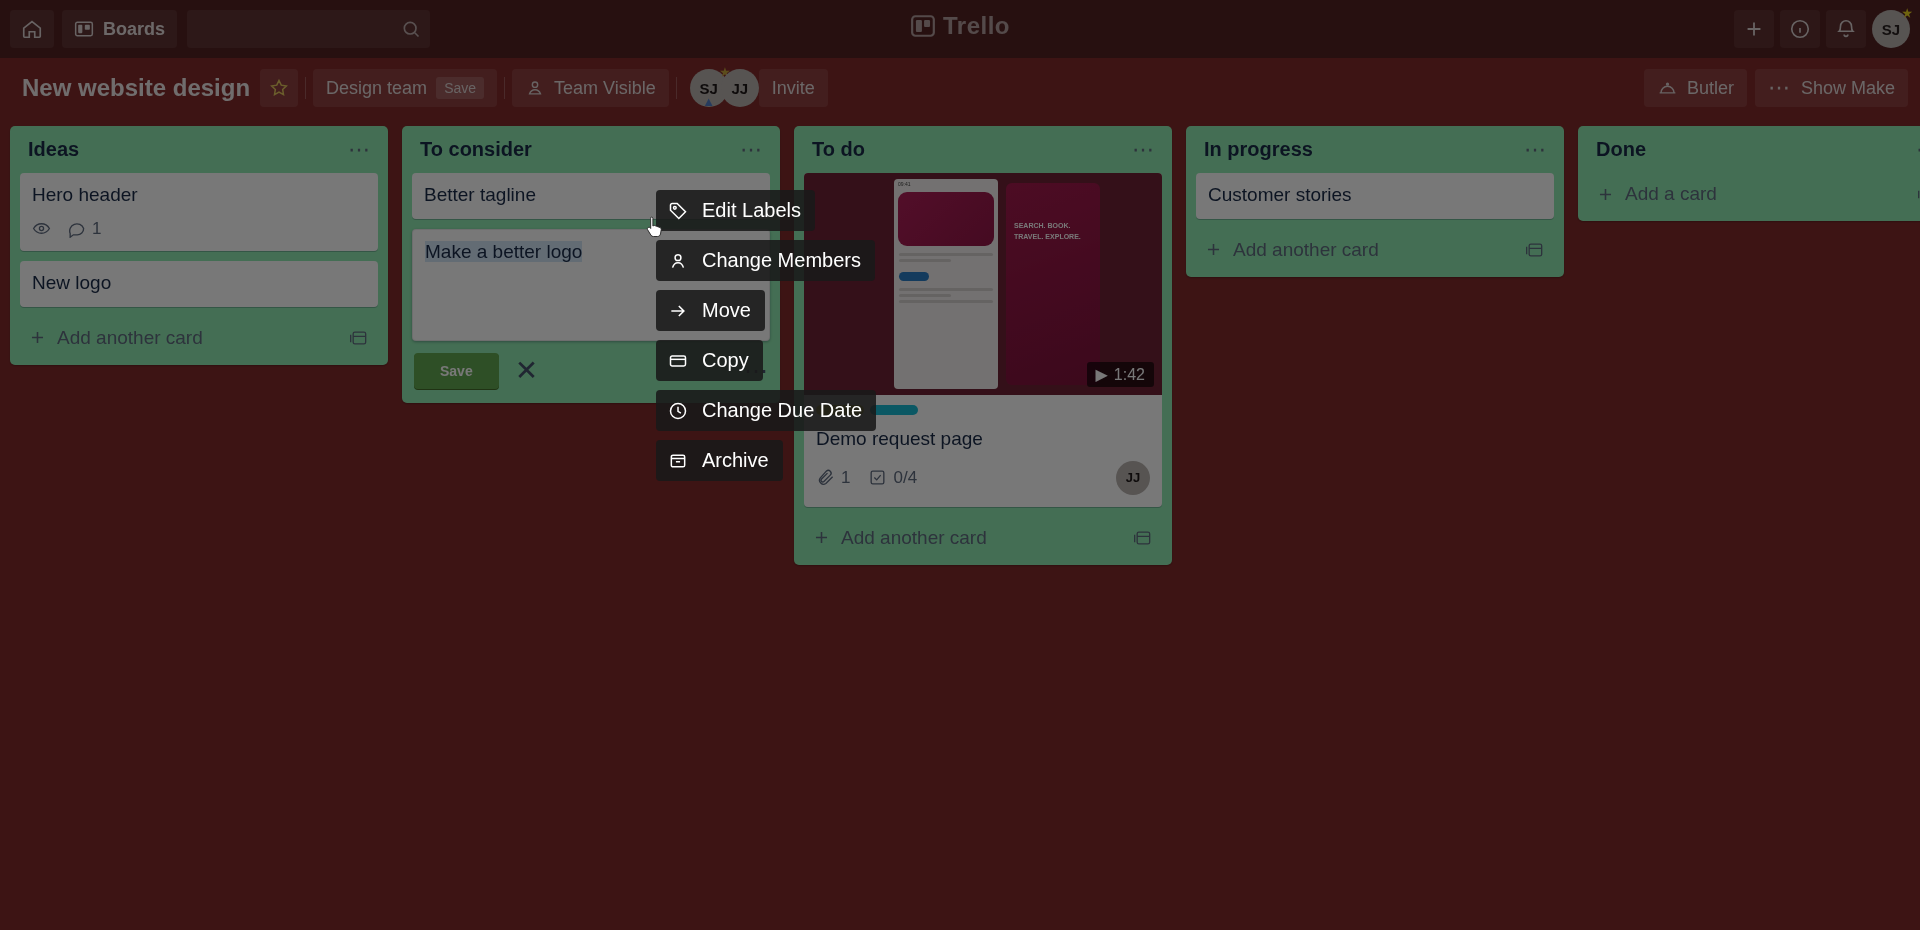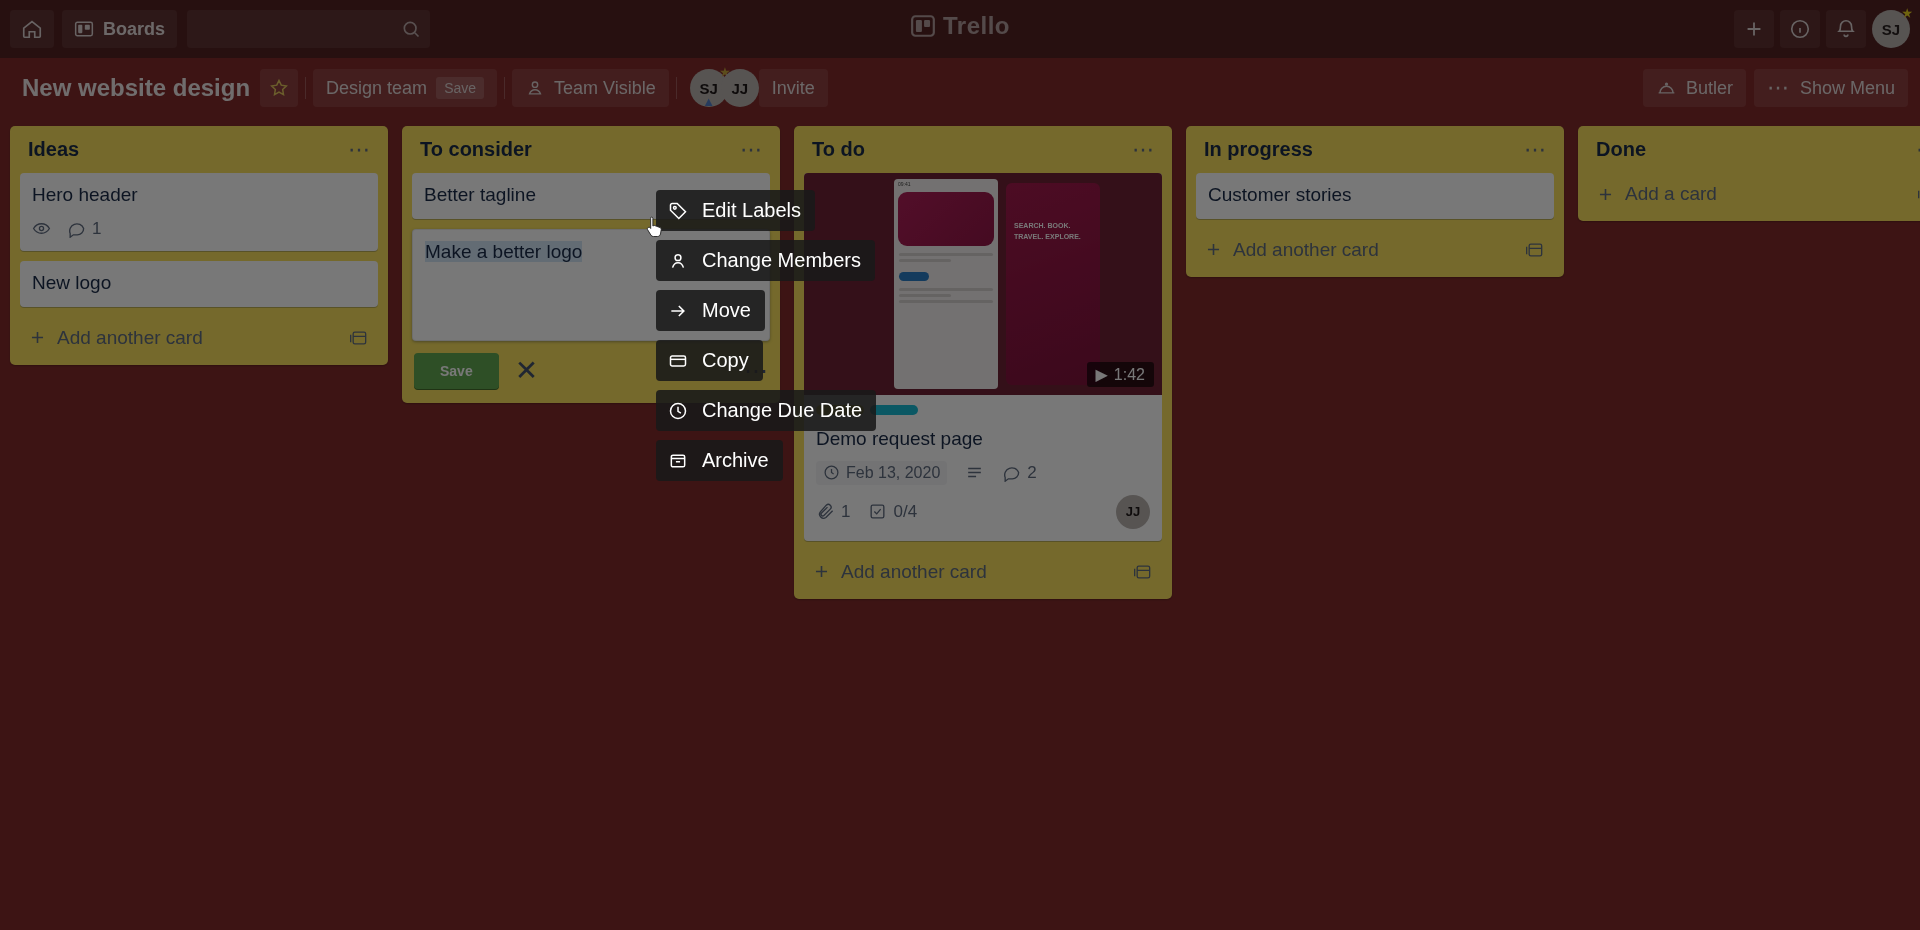--- a/index.html
+++ b/index.html
@@ -135,21 +135,21 @@
 
   
   #canvas {
     position: absolute; top: 118px; left: 0;
     width: 1920px; height: 812px;
     padding: 8px 0 0 10px;
     display: flex; align-items: flex-start; gap: 14px;
   }
   .list {
     width: 378px; flex: 0 0 378px;
-    background: #fde047; border-radius: 5px;
+    background: #86efac; border-radius: 5px;
     padding: 8px 10px 8px 10px;
     box-shadow: 0 1px 2px rgba(0,0,0,.25);
   }
   .list-head {
     display: flex; align-items: center; justify-content: space-between;
     padding: 4px 6px 12px 8px;
   }
   .list-title { font-size: 20px; font-weight: bold; color: #172b4d; }
   .dots { color: #5e6c84; font-size: 22px; letter-spacing: 2px; cursor: pointer; line-height: 10px; }
   .card {
@@ -378,21 +378,21 @@
       <div id="boardbar-right">
         <div class="hdr-btn">
           <svg width="21" height="21" viewBox="0 0 24 24" fill="none" stroke="#ded2d2" stroke-width="1.7">
             <path d="M3 17h18M4.5 17a7.5 7.5 0 0 1 15 0"></path>
               <circle cx="12" cy="7" r="1"></circle>
           </svg>
           <span>Butler</span>
         </div>
         <div class="hdr-btn">
           <span class="dots" style="color:#ded2d2">⋯</span>
-          <span>Show Menu</span>
+          <span>Show Make</span>
         </div>
       </div>
     </div>
 
     <div id="canvas">
 
       <div class="list">
         <div class="list-head">
           <span class="list-title">Ideas</span>
           <span class="dots">⋯</span>
@@ -481,38 +481,20 @@
               <span>1:42</span>
             </div>
           </div>
           <div class="labels">
             <span class="label" style="background:#f2d600"></span>
             <span class="label" style="background:#00c2e0"></span>
           </div>
           <div class="cover-body">
             <div class="card-title" style="margin:8px 0 10px 0">Demo request page</div>
             <div class="meta-row">
-              <span class="due">
-                <svg width="17" height="17" viewBox="0 0 24 24" fill="none" stroke="#5e6c84" stroke-width="1.8">
-                  <circle cx="12" cy="12" r="9"></circle>
-                    <path d="M12 7v5l3 2"></path>
-                </svg>
-                <span>Feb 13, 2020</span>
-              </span>
-              <svg width="19" height="19" viewBox="0 0 24 24" stroke="#5e6c84" stroke-width="1.8">
-                <path d="M4 7h16M4 12h16M4 17h10"></path>
-              </svg>
-              <span class="badge">
-                <svg width="19" height="19" viewBox="0 0 24 24" fill="none" stroke="#5e6c84" stroke-width="1.7">
-                  <path d="M21 12a8 8 0 0 1-8 8H8l-4 3v-4.6A8 8 0 1 1 21 12z"></path>
-                </svg>
-                <span>2</span>
-              </span>
-            </div>
-            <div class="meta-row">
               <span class="badge">
                 <svg width="19" height="19" viewBox="0 0 24 24" fill="none" stroke="#5e6c84" stroke-width="1.7">
                   <path d="M21 11l-8.5 8.5a5 5 0 0 1-7-7L13 4a3.5 3.5 0 0 1 5 5l-8 8a2 2 0 0 1-3-3l7.5-7.5"></path>
                 </svg>
                 <span>1</span>
               </span>
               <span class="badge">
                 <svg width="19" height="19" viewBox="0 0 24 24" fill="none" stroke="#5e6c84" stroke-width="1.7">
                   <rect x="4" y="4" width="16" height="16" rx="2"></rect>
                     <path d="M8 12l3 3 5-6"></path>

